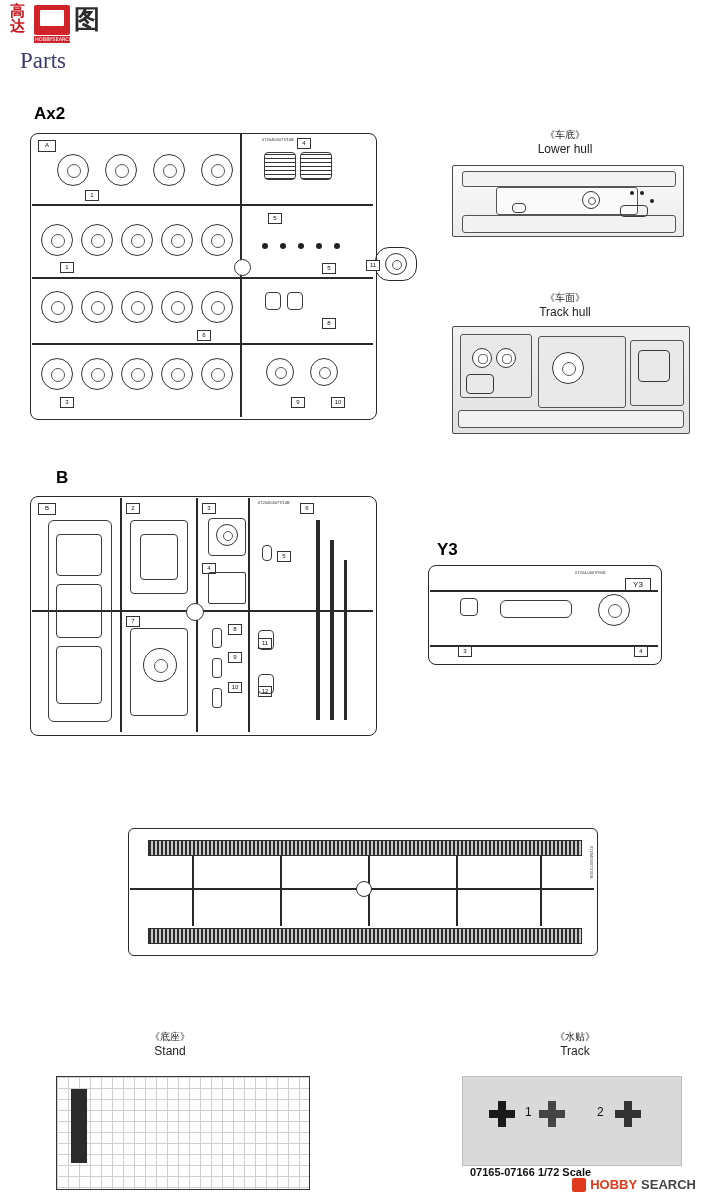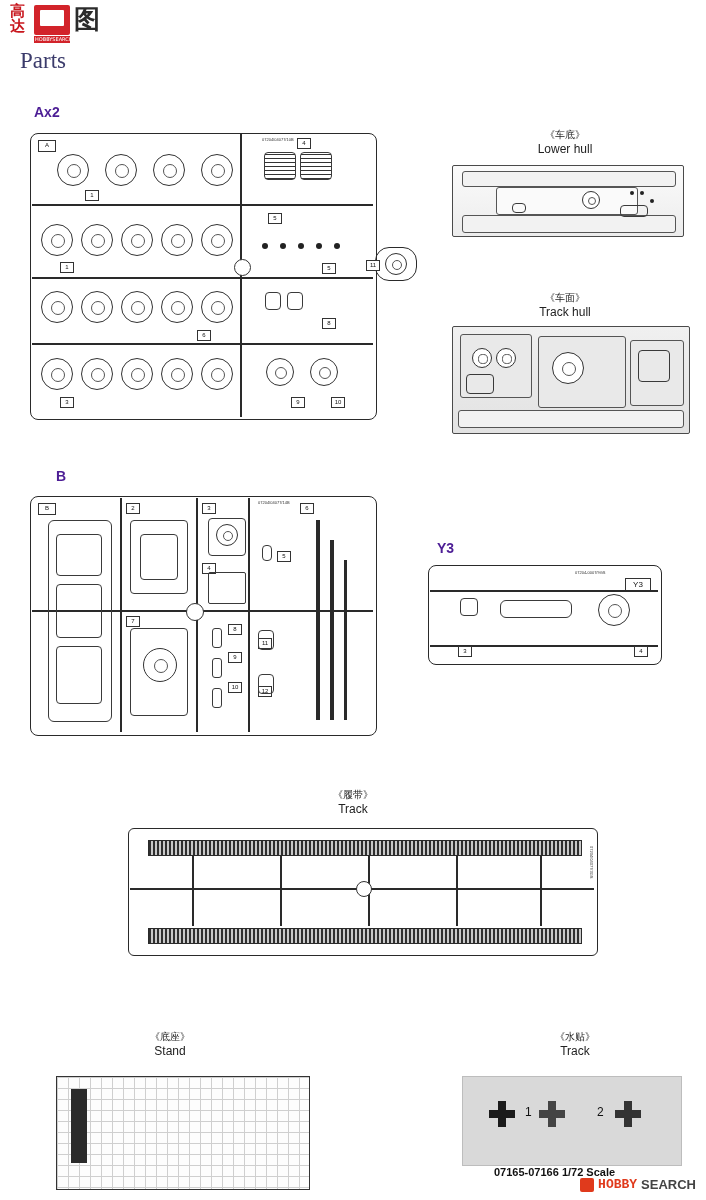--- a/index.html
+++ b/index.html
@@ -22,21 +22,21 @@
   .logo-bar-txt{position:absolute;left:27px;top:32px;width:36px;height:7px;color:#fff;
       font-size:5px;line-height:7px;text-align:center;font-family:"DejaVu Sans",sans-serif;}
   .logo-big{position:absolute;left:66px;top:2px;font-family:"DejaVu Sans",sans-serif;
       font-size:26px;font-weight:bold;color:#2b2b2b;line-height:26px;}
 
   
   .parts-title{position:absolute;left:20px;top:48px;font-size:23px;color:#3b3b6b;
       font-family:"Liberation Serif",serif;}
 
   
-  .sprue-label{position:absolute;font-size:14px;font-weight:bold;color:#4c1d95;}
+  .sprue-label{position:absolute;font-size:17px;font-weight:bold;color:#000000;}
   .cap{position:absolute;text-align:center;font-size:11px;color:#222;line-height:14px;}
   .cap .cn{display:block;font-family:"DejaVu Sans",sans-serif;font-size:10px;}
   .cap .en{display:block;font-family:"Liberation Sans",sans-serif;font-size:12px;}
 
   
   .frame{position:absolute;border:1.4px solid #2a2a2a;border-radius:8px;background:#fff;}
   .frame.inner{border-width:1px;border-radius:6px;background:transparent;}
   .bar{position:absolute;background:#2a2a2a;}
   .cell{position:absolute;border:1px solid #3a3a3a;border-radius:4px;}
   .tag{position:absolute;border:1px solid #333;background:#fff;font-size:6px;
@@ -75,21 +75,21 @@
   
   .decal{position:absolute;background:#d9d9d9;border:1px solid #bdbdbd;}
   .cross{position:absolute;}
   .decal-num{position:absolute;font-size:12px;color:#111;font-family:"Liberation Sans",sans-serif;}
   .decal-code{position:absolute;font-size:11px;font-weight:bold;color:#111;
       font-family:"Liberation Sans",sans-serif;}
 
   
   .footer{position:absolute;right:10px;bottom:8px;display:flex;align-items:center;gap:4px;}
   .footer .hobby{font-size:13px;font-weight:bold;color:#e03a1c;
-      font-family:Liberation Mono, monospace;}
+      font-family:Liberation Sans, sans-serif;}
   .footer .search{font-size:13px;font-weight:bold;color:#444;}
   .footer .mark{width:14px;height:14px;background:#e03a1c;border-radius:2px;}
 </style>
 </head>
 <body>
 
 <div class="page">
 
   <div class="logo-block">
     <div class="logo-cn">
@@ -255,24 +255,20 @@
   <div class="code" style="left:575px;top:570px;">07204-0007/9GS</div>
   <div class="tag" style="left:625px;top:578px;width:24px;height:11px;font-size:8px;line-height:11px;">Y3</div>
   <div class="bar" style="left:430px;top:590px;width:228px;height:2px;"></div>
   <div class="bar" style="left:430px;top:645px;width:228px;height:2px;"></div>
   <div class="cell" style="left:460px;top:598px;width:16px;height:16px;"></div>
   <div class="cell" style="left:500px;top:600px;width:70px;height:16px;border-radius:6px;"></div>
   <div class="wheel" style="left:598px;top:594px;width:30px;height:30px;"></div>
   <div class="tag" style="left:458px;top:646px;width:12px;height:9px;">3</div>
   <div class="tag" style="left:634px;top:646px;width:12px;height:9px;">4</div>
 
-  <div class="cap" style="left:278px;top:788px;width:150px;">
-    <span class="cn">《履带》</span>
-    <span class="en">Track</span>
-  </div>
   <div class="trackframe" style="left:128px;top:828px;width:468px;height:126px;"></div>
   <div class="trackstrip" style="left:148px;top:840px;width:432px;height:14px;"></div>
   <div class="trackstrip" style="left:148px;top:928px;width:432px;height:14px;"></div>
   <div class="bar" style="left:130px;top:888px;width:464px;height:2px;"></div>
   <div class="bar" style="left:192px;top:856px;width:2px;height:70px;"></div>
   <div class="bar" style="left:280px;top:856px;width:2px;height:70px;"></div>
   <div class="bar" style="left:368px;top:856px;width:2px;height:70px;"></div>
   <div class="bar" style="left:456px;top:856px;width:2px;height:70px;"></div>
   <div class="bar" style="left:540px;top:856px;width:2px;height:70px;"></div>
   <div class="hub" style="left:356px;top:881px;width:14px;height:14px;"></div>
@@ -303,21 +299,21 @@
         </svg>
     </div>
     <div class="cross" style="left:152px;top:24px;width:26px;height:26px;">
       <svg width="26" height="26" viewBox="0 0 26 26">
           <path d="M9 0h8v9h9v8h-9v9H9v-9H0V9h9z" fill="#333"></path>
         </svg>
     </div>
     <div class="decal-num" style="left:62px;top:28px;">1</div>
     <div class="decal-num" style="left:134px;top:28px;">2</div>
   </div>
-  <div class="decal-code" style="left:494px;top:1166px;">07165-07166 1/72 Scale</div>
+  <div class="decal-code" style="left:470px;top:1166px;">07165-07166 1/72 Scale</div>
 
   <div class="footer">
     <div class="mark"></div>
     <div class="hobby">HOBBY</div>
     <div class="search">SEARCH</div>
   </div>
 
 </div>
 
 </body></html>

